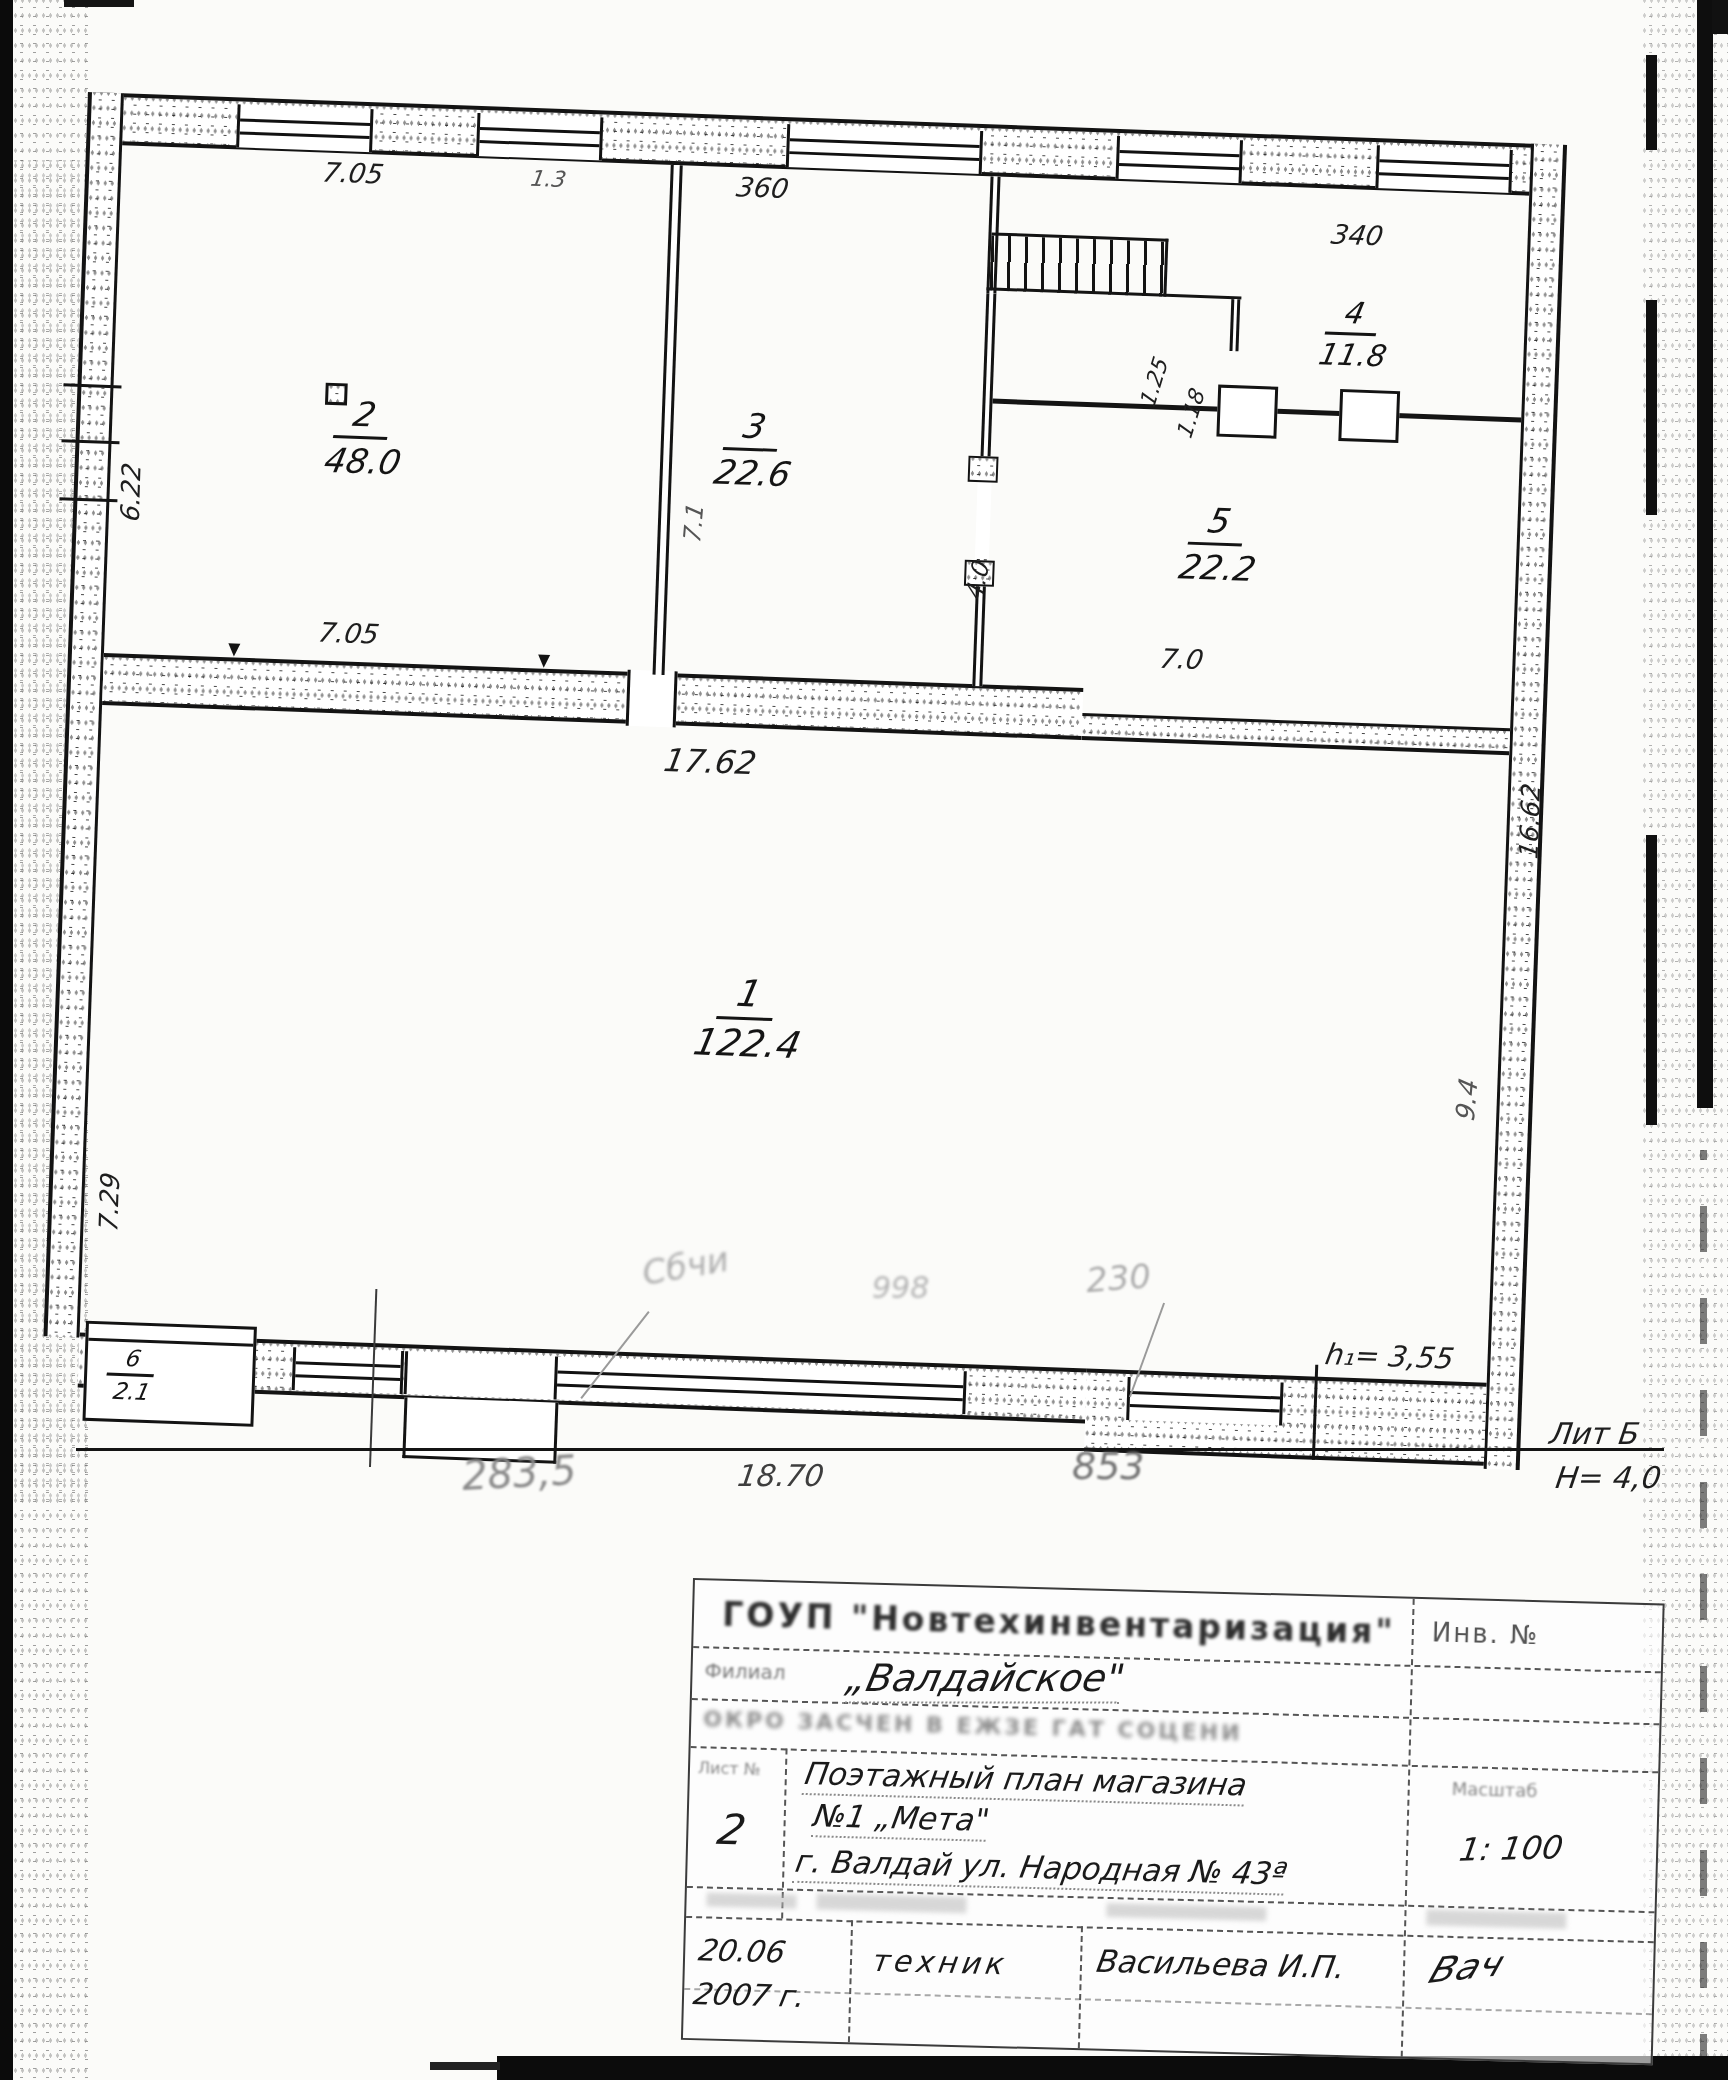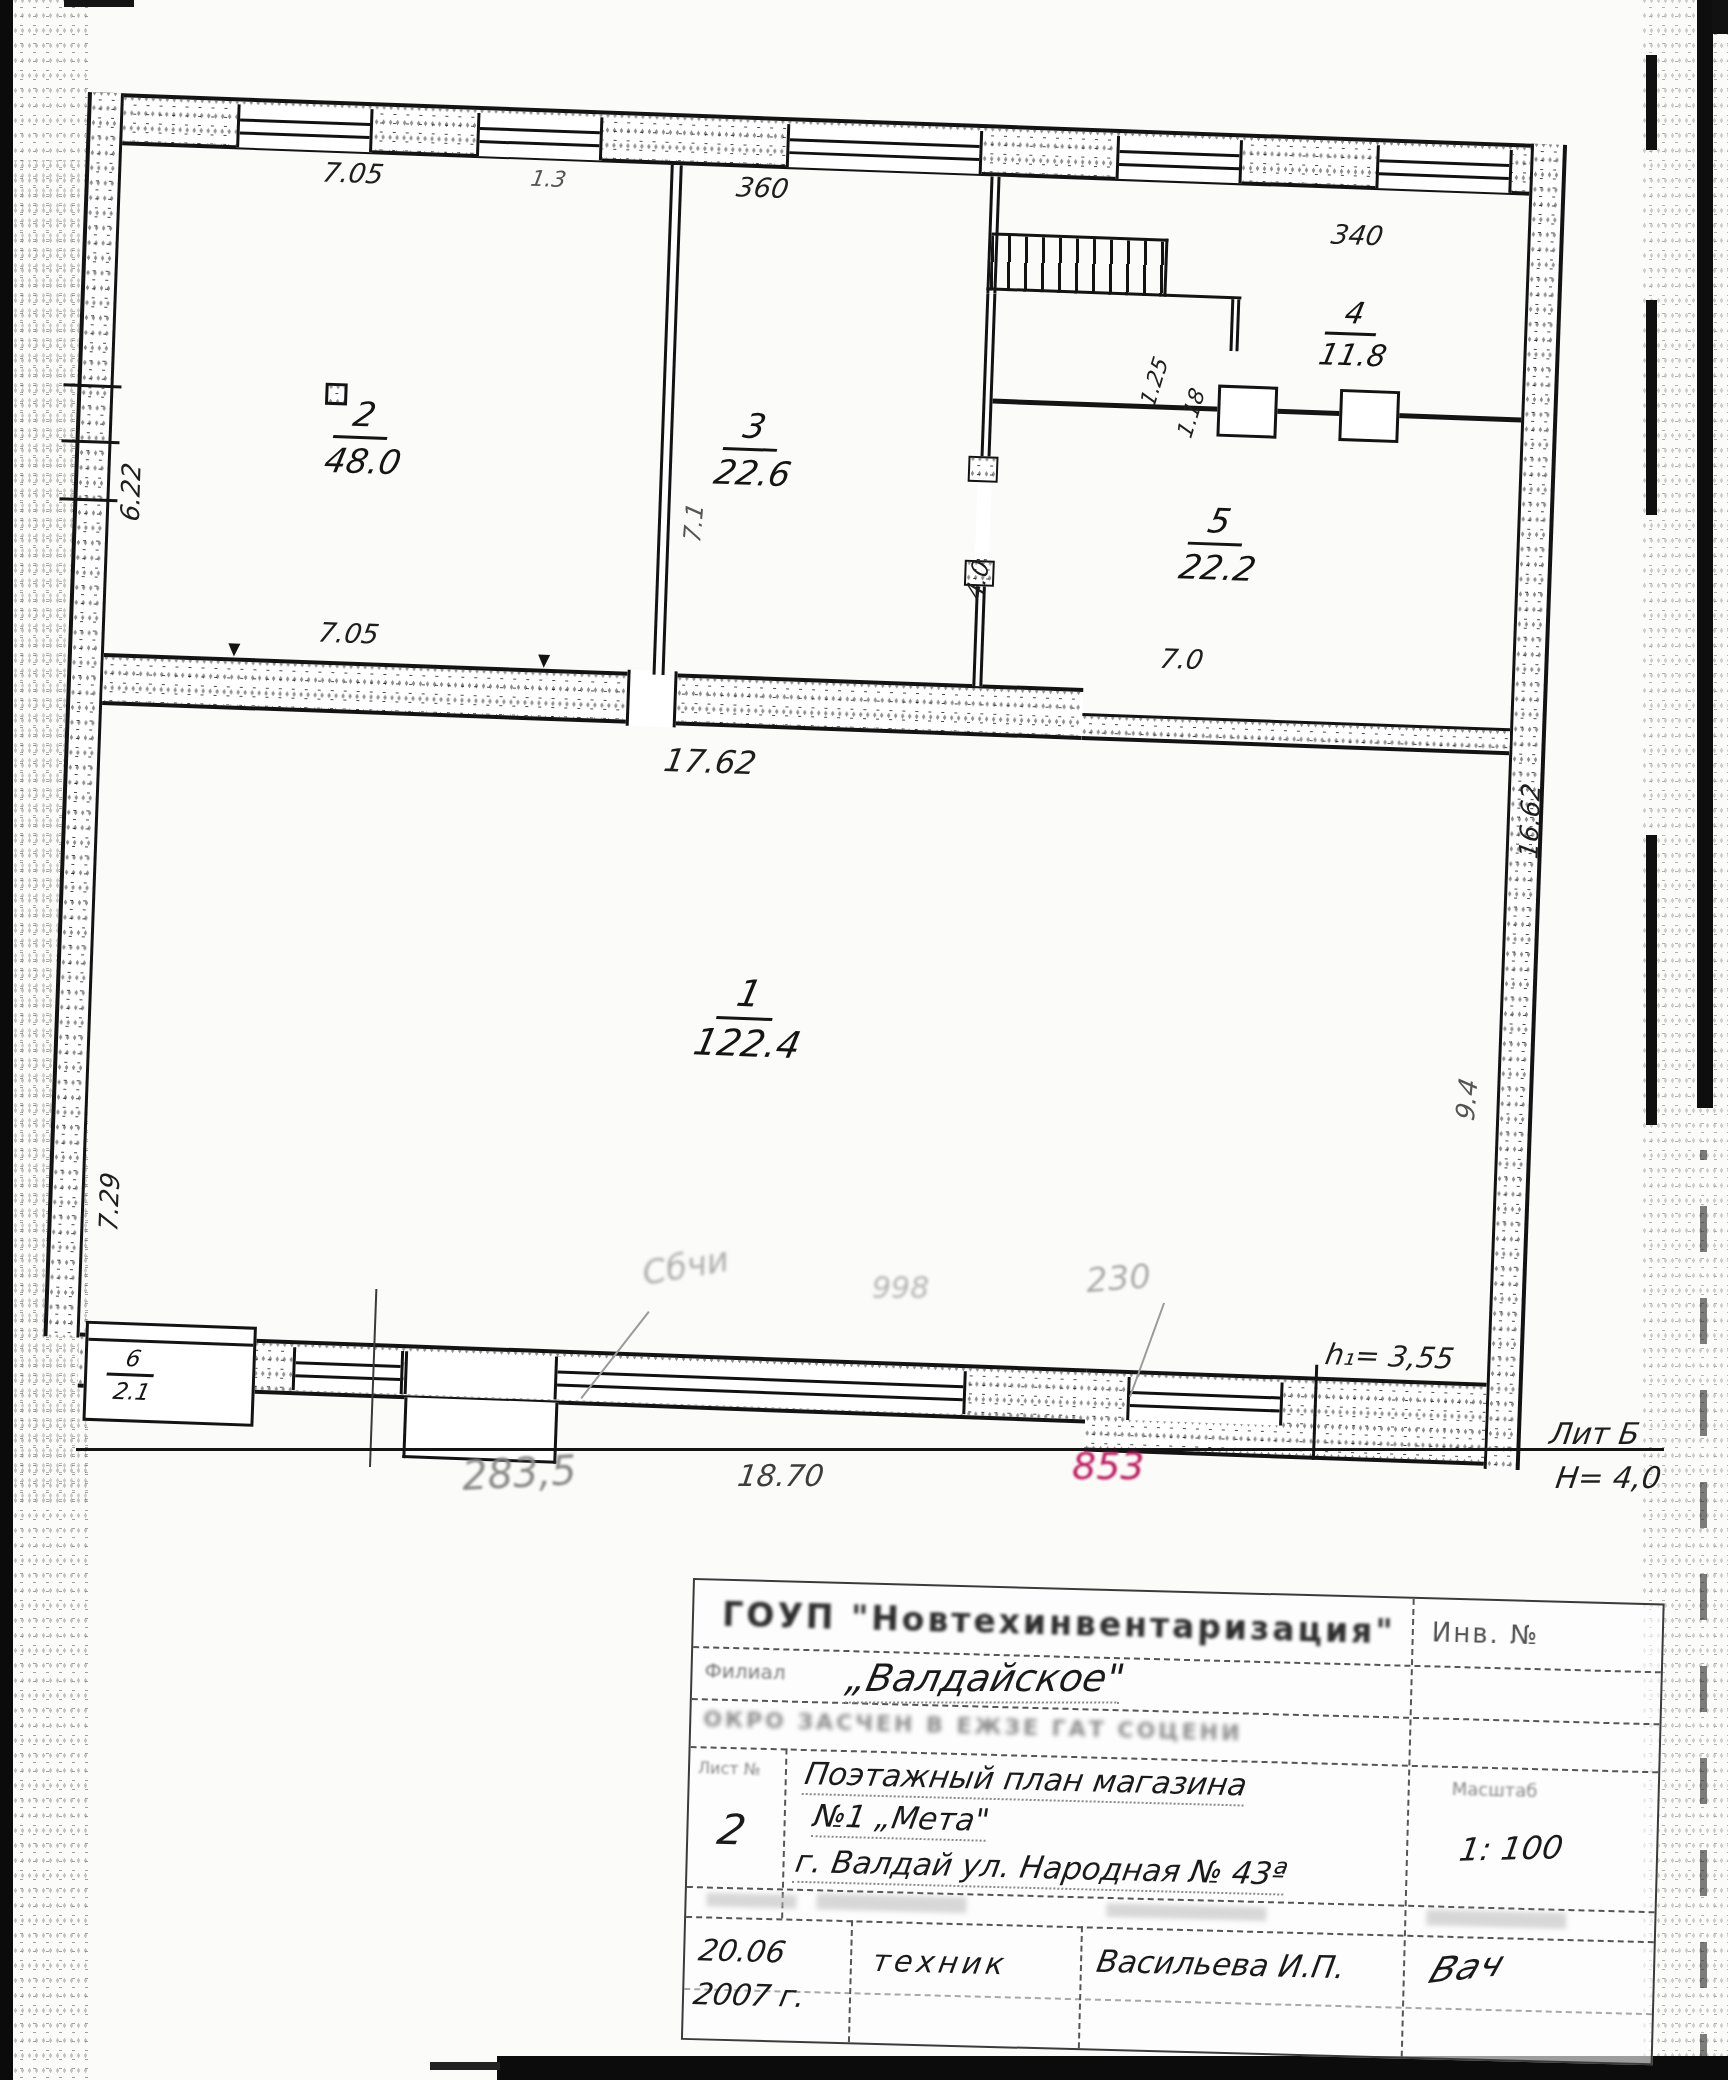--- a/index.html
+++ b/index.html
@@ -153,21 +153,21 @@
     <div class="vdim" style="left:1096px;top:300px;width:78px;font-size:22px;transform:rotate(-75deg) skewX(-8deg);">1.18</div>
     <div class="vdim" style="left:606px;top:425px;width:85px;font-size:24px;color:#555;transform:rotate(-87deg) skewX(-8deg);">7.1</div>
     <div class="vdim" style="left:890px;top:470px;width:60px;font-size:24px;transform:rotate(-80deg) skewX(-8deg);">4.0</div>
   </div>
 
   <div class="ln" style="left:76px;top:1448px;width:1588px;height:3px;"></div>
   <div class="dim" style="left:1550px;top:1416px;font-size:30px;">Лит Б</div>
   <div class="dim" style="left:1556px;top:1460px;font-size:30px;">Н= 4,0</div>
   <div class="dim" style="left:738px;top:1458px;font-size:30px;color:#3e3e3e;">18.70</div>
   <div class="ghost" style="left:462px;top:1450px;font-size:40px;color:#8a8a8a;filter:blur(.8px);transform:rotate(-3deg);">283,5</div>
-  <div class="ghost" style="left:1072px;top:1444px;font-size:38px;color:#be185d;filter:blur(.8px);">853</div>
+  <div class="ghost" style="left:1072px;top:1444px;font-size:38px;color:#737373;filter:blur(.8px);">853</div>
 
   <div class="ghost" style="left:642px;top:1246px;font-size:34px;filter:blur(1.4px);transform:rotate(-10deg);">Сбчи</div>
   <div class="ghost" style="left:872px;top:1270px;font-size:30px;color:#b5b5b5;filter:blur(1.5px);">998</div>
   <div class="ghost" style="left:1086px;top:1258px;font-size:34px;filter:blur(1.2px);transform:rotate(-4deg);">230</div>
   <div class="abs" style="left:614px;top:1300px;width:2px;height:110px;background:#9a9a9a;transform:rotate(38deg);"></div>
   <div class="abs" style="left:1146px;top:1300px;width:2px;height:100px;background:#9a9a9a;transform:rotate(20deg);"></div>
 
   <div class="abs" style="left:693px;top:1578px;width:968px;height:458px;border:2px solid #3b3b3b;transform:rotate(1.5deg);transform-origin:0 0;background:rgba(255,255,255,.6);">
 
     <div class="tb-line" style="left:0;top:66px;width:968px;"></div>

